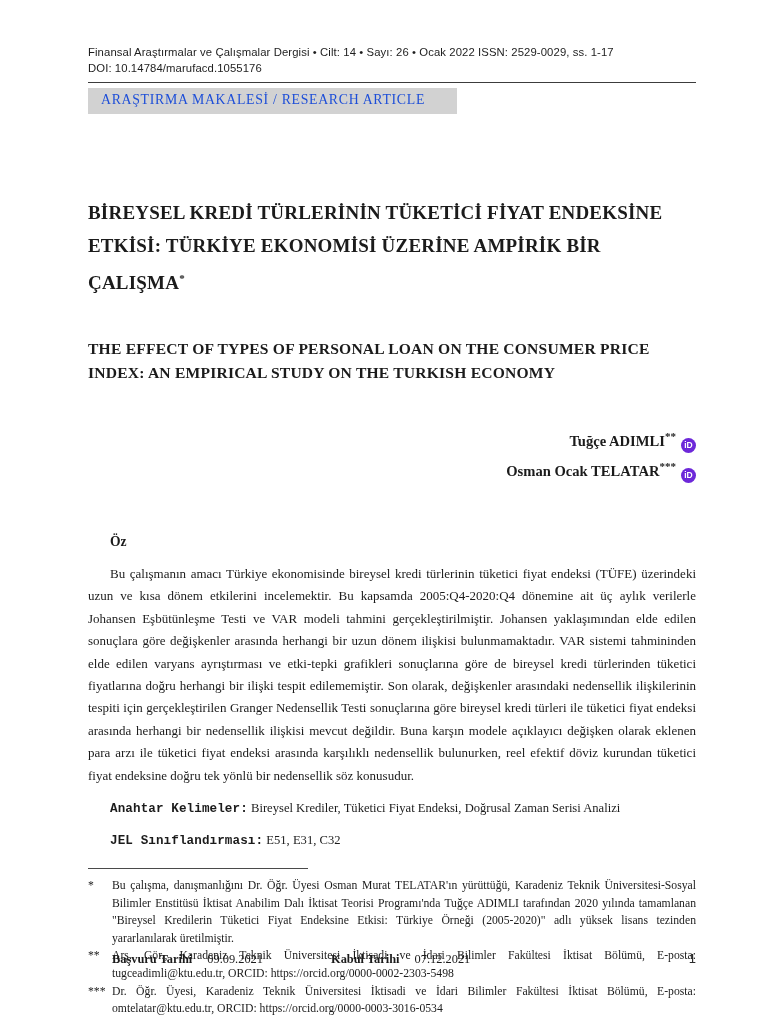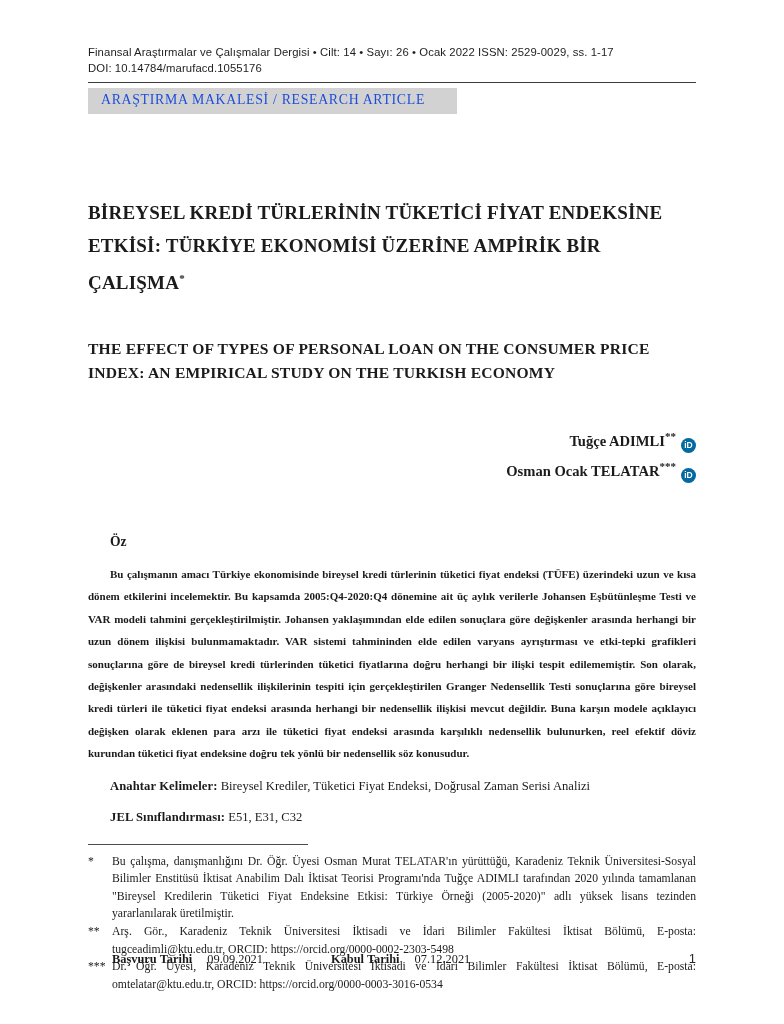--- a/index.html
+++ b/index.html
@@ -57,50 +57,49 @@
     margin-top: 39px;
     text-align: right;
     font-weight: bold;
     font-size: 14.6px;
     line-height: 25px;
   }
   .orcid-badge {
     display: inline-block;
     width: 15px; height: 15px;
     border-radius: 50%;
-    background: #0369a1;
+    background: #6d28d9;
     color: #ffffff;
     font-family: "Liberation Sans", "DejaVu Sans", sans-serif;
     font-size: 8.5px; font-weight: bold;
     line-height: 15px; text-align: center;
     vertical-align: -2px;
     margin-left: 5px;
   }
   
   .oz-heading {
     margin: 50px 0 0 0;
     font-size: 13.6px;
     font-weight: bold;
     text-indent: 22px;
   }
   .abstract-text {
     margin: 13px 0 0 0;
-    font-size: 11px;
+    font-size: 13px;
     line-height: 22.4px;
     text-align: justify;
     text-indent: 22px;
-    font-weight: bold;
   }
   .kw-line, .jel-line {
     margin: 11px 0 0 0;
     font-size: 12.6px;
     line-height: 20px;
     text-indent: 22px;
   }
-  .kw-line b, .jel-line b { letter-spacing: 0.1px; }
+  .kw-line b, .jel-line b { letter-spacing: 0.1px; font-family: Liberation Mono, monospace; }
   
   .fn-rule {
     border: 0; border-top: 1.2px solid #4a4a4a;
     width: 220px;
     margin: 17px 0 0 0;
   }
   .footnotes { margin-top: 8px; }
   .fn {
     display: flex;
     font-size: 11.7px;

